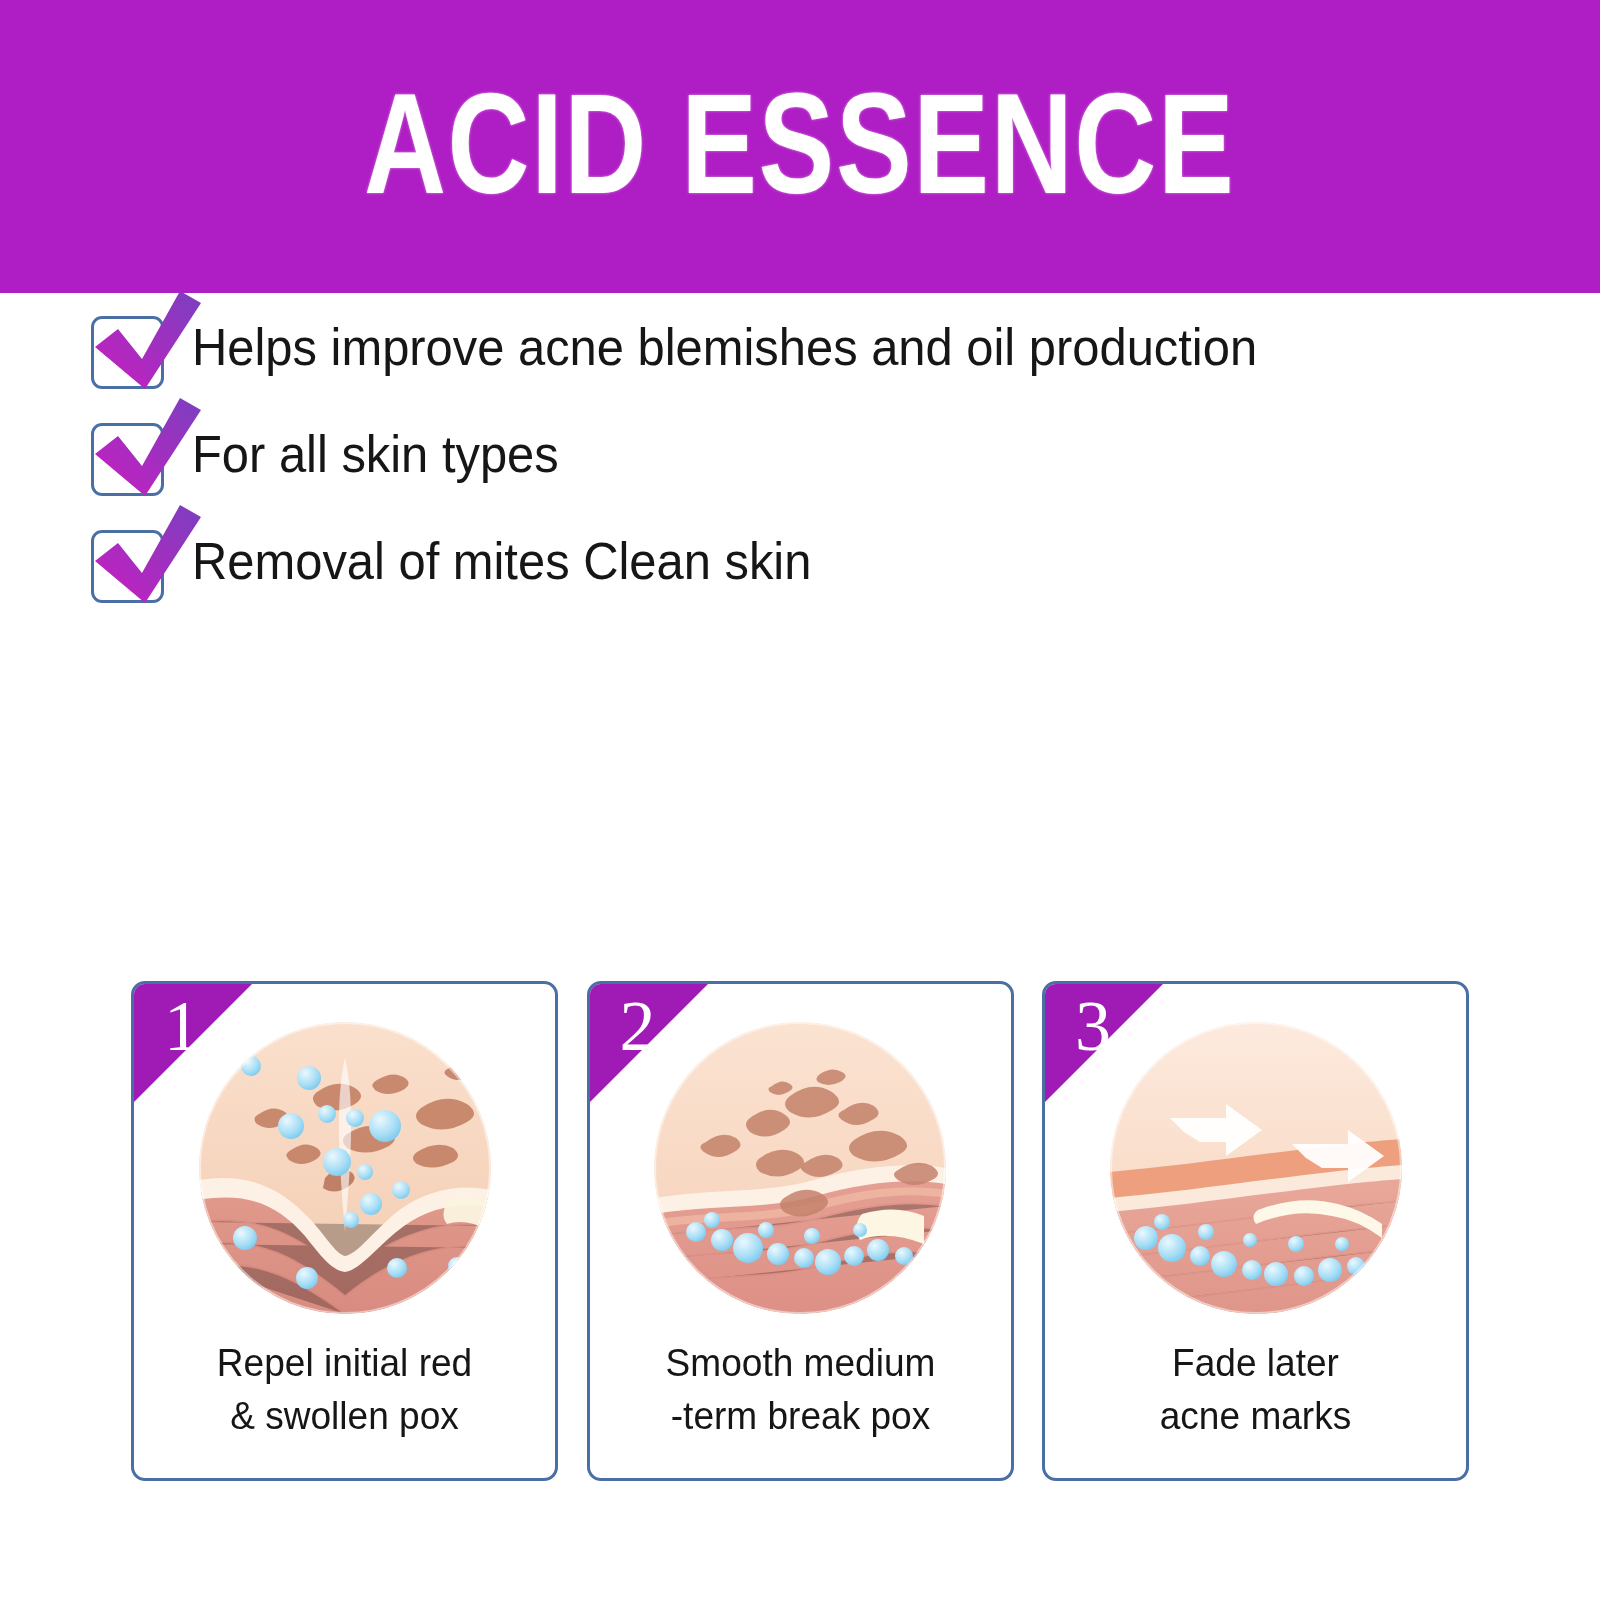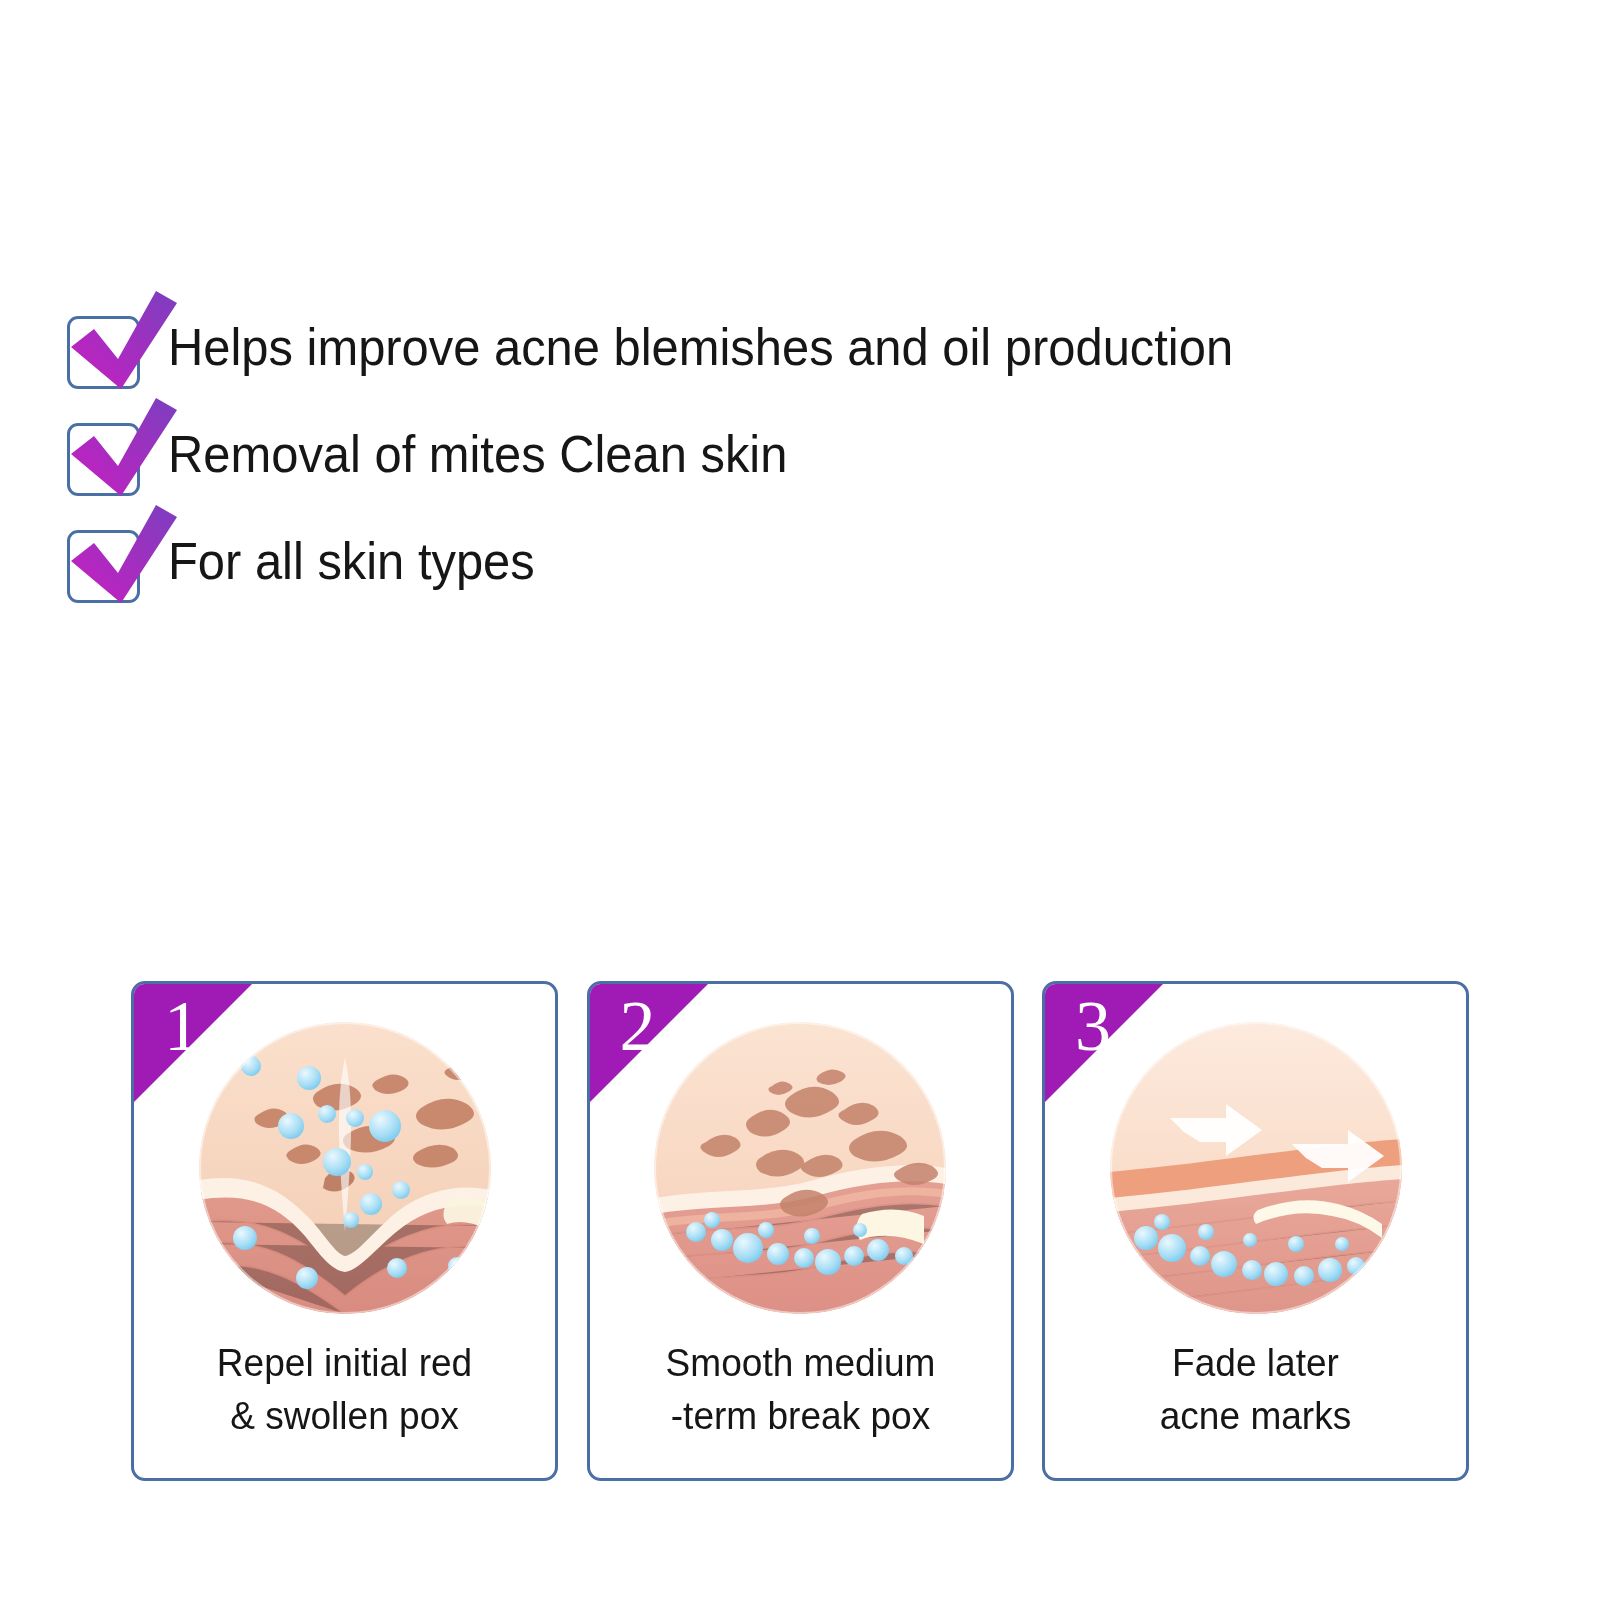--- a/index.html
+++ b/index.html
@@ -32,21 +32,21 @@
   }
 
   
   .features {
     position:absolute; left:0; top:293px; width:1600px;
   }
   .feature-row {
     position:relative;
     height:107px;
     display:flex; align-items:center;
-    padding-left:67px;
+    padding-left:91px;
   }
   .check-wrap {
     position:relative;
     width:75px; height:75px;
     flex:0 0 75px;
   }
   .check-box {
     position:absolute; left:0; top:7px;
     width:73px; height:73px;
     border:3px solid #4A6FA5;
@@ -114,20 +114,23 @@
     color:#161616;
     transform:scaleX(0.95);
   }
   .cap-line { display:block; }
 </style>
 </head>
 <body>
 
 <div class="page">
 
+  <div class="banner">
+    <div class="banner-title">ACID ESSENCE</div>
+  </div>
 
   <div class="features">
 
     <div class="feature-row">
       <div class="check-wrap">
         <div class="check-box"></div>
         <svg class="check-mark" viewBox="0 0 118 112">
           <defs>
               <linearGradient id="g1" x1="0" y1="1" x2="1" y2="0">
             <stop offset="0%" stop-color="#C91EC0"></stop>
@@ -140,45 +143,45 @@
       <div class="feature-text">Helps improve acne blemishes and oil production</div>
     </div>
 
 
 
     <div class="feature-row">
       <div class="check-wrap">
         <div class="check-box"></div>
         <svg class="check-mark" viewBox="0 0 118 112">
           <defs>
+              <linearGradient id="g5" x1="0" y1="1" x2="1" y2="0">
+            <stop offset="0%" stop-color="#C91EC0"></stop>
+                <stop offset="100%" stop-color="#7B3FBF"></stop>
+          </linearGradient>
+            </defs>
+          <path d="M10,62 L33,44 L57,74 L95,6 L116,18 L60,104 Z" fill="url(#g5)"></path>
+        </svg>
+      </div>
+      <div class="feature-text">For all skin types</div>
+    </div>
+
+    <div class="feature-row">
+      <div class="check-wrap">
+        <div class="check-box"></div>
+        <svg class="check-mark" viewBox="0 0 118 112">
+          <defs>
               <linearGradient id="g4" x1="0" y1="1" x2="1" y2="0">
             <stop offset="0%" stop-color="#C91EC0"></stop>
                 <stop offset="100%" stop-color="#7B3FBF"></stop>
           </linearGradient>
             </defs>
           <path d="M10,62 L33,44 L57,74 L95,6 L116,18 L60,104 Z" fill="url(#g4)"></path>
         </svg>
       </div>
       <div class="feature-text">Removal of mites Clean skin</div>
-    </div>
-
-    <div class="feature-row">
-      <div class="check-wrap">
-        <div class="check-box"></div>
-        <svg class="check-mark" viewBox="0 0 118 112">
-          <defs>
-              <linearGradient id="g5" x1="0" y1="1" x2="1" y2="0">
-            <stop offset="0%" stop-color="#C91EC0"></stop>
-                <stop offset="100%" stop-color="#7B3FBF"></stop>
-          </linearGradient>
-            </defs>
-          <path d="M10,62 L33,44 L57,74 L95,6 L116,18 L60,104 Z" fill="url(#g5)"></path>
-        </svg>
-      </div>
-      <div class="feature-text">For all skin types</div>
     </div>
 
   </div>
 
   <div class="cards">
 
     <div class="card">
       <div class="card-img">
         <svg viewBox="0 0 292 292" width="292" height="292">
           <defs>

